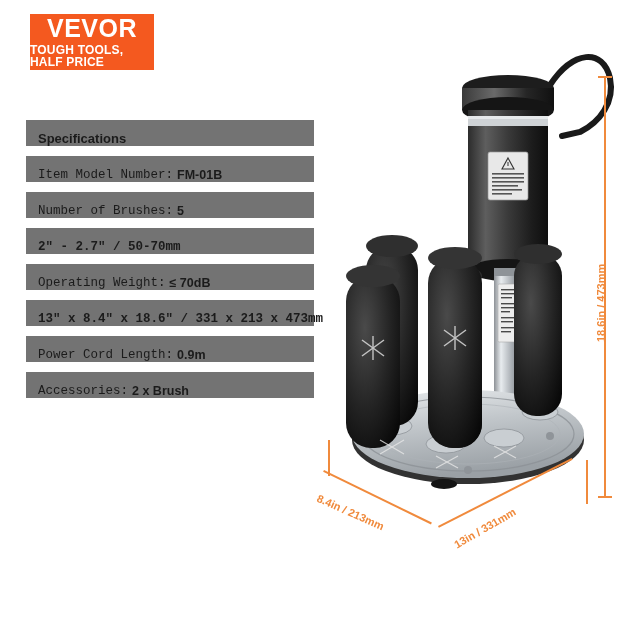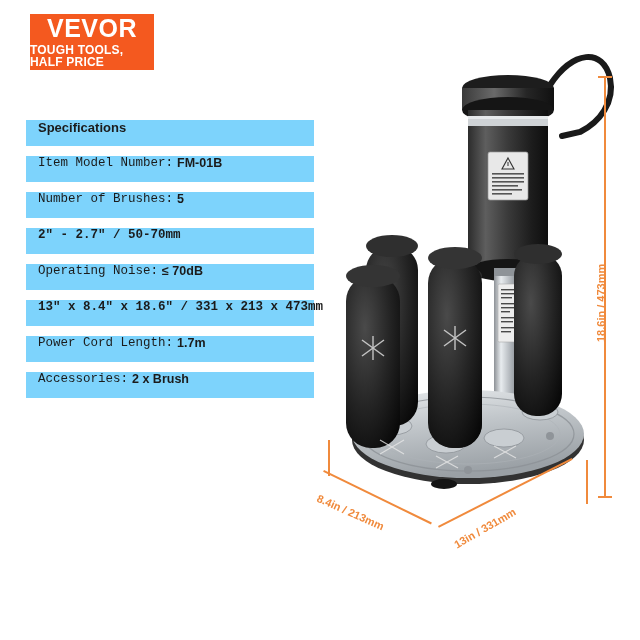--- a/index.html
+++ b/index.html
@@ -44,25 +44,25 @@
   }
 
   
   .spec-list {
     position: absolute;
     left: 26px;
     top: 120px;
     width: 288px;
   }
   .spec-row {
-    background: #7dd3fc;
+    background: #737373;
     height: 26px;
     margin-bottom: 10px;
     display: flex;
-    align-items: flex-start;
+    align-items: flex-end;
     padding-left: 12px;
     box-sizing: border-box;
   }
   .spec-row span {
     font-size: 12.5px;
     color: #1b1b1b;
     white-space: nowrap;
   }
   .spec-row .label { font-weight: normal; font-family: Liberation Mono, monospace; }
   .spec-row .value { font-weight: bold; margin-left: 4px; }
@@ -120,29 +120,29 @@
       <span class="value">FM-01B</span>
     </div>
     <div class="spec-row">
       <span class="label">Number of Brushes:</span>
       <span class="value">5</span>
     </div>
     <div class="spec-row bold-only">
       <span class="label">2" - 2.7" / 50-70mm</span>
     </div>
     <div class="spec-row">
-      <span class="label">Operating Noise:</span>
+      <span class="label">Operating Weight:</span>
       <span class="value">≤ 70dB</span>
     </div>
     <div class="spec-row bold-only">
       <span class="label">13" x 8.4" x 18.6" / 331 x 213 x 473mm</span>
     </div>
     <div class="spec-row">
       <span class="label">Power Cord Length:</span>
-      <span class="value">1.7m</span>
+      <span class="value">0.9m</span>
     </div>
     <div class="spec-row">
       <span class="label">Accessories:</span>
       <span class="value">2 x Brush</span>
     </div>
   </div>
 
 <div class="product-area">
   <svg width="300" height="520" viewBox="0 0 300 520">
     <defs>

